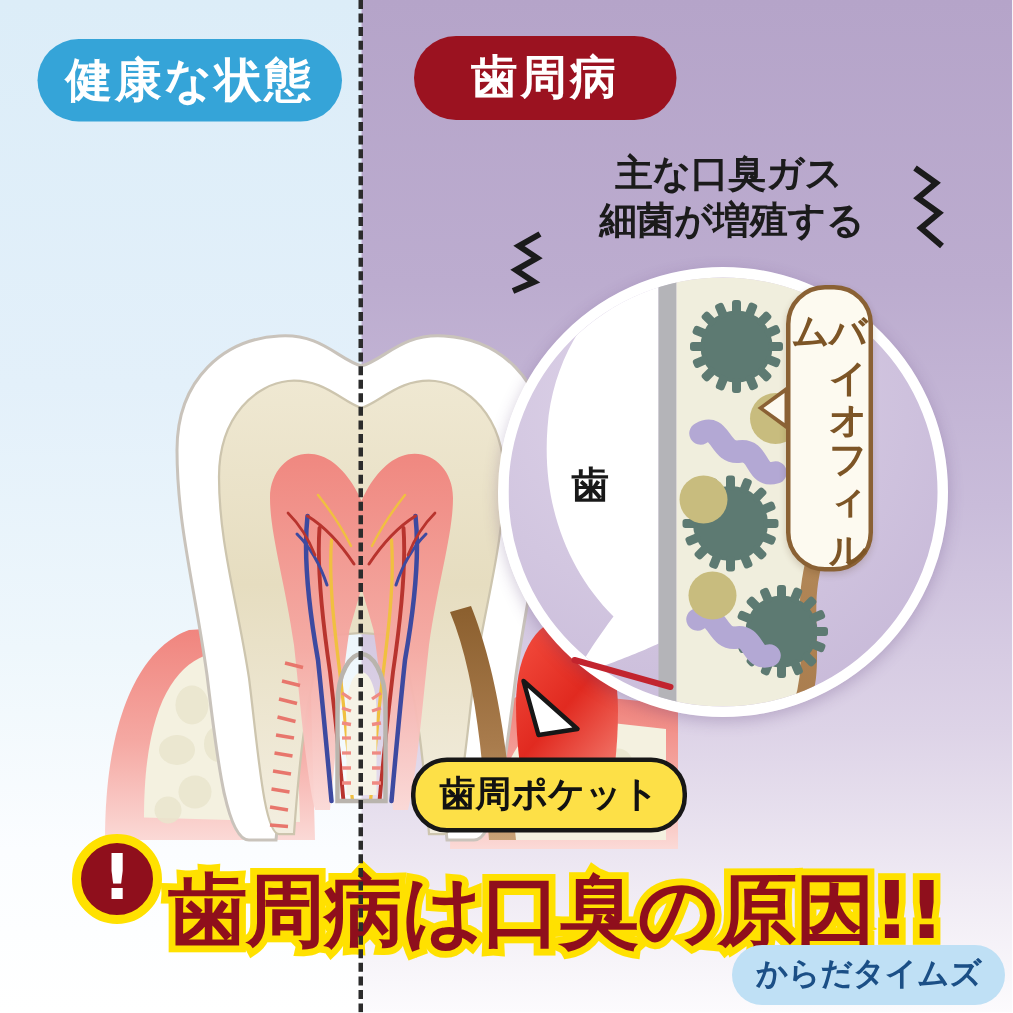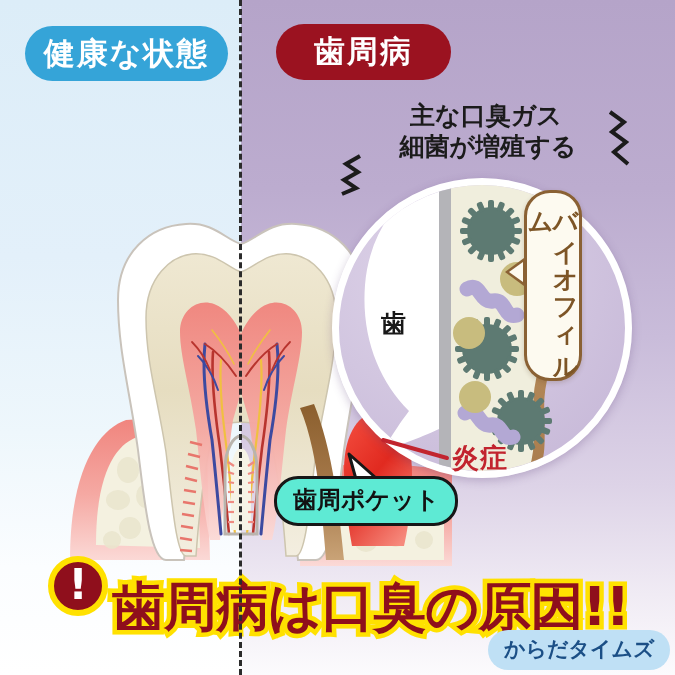--- a/index.html
+++ b/index.html
@@ -131,25 +131,25 @@
   .inflam-label{
     position:absolute;left:452px;top:440px;
     font-size:27px;font-weight:700;color:#c2242e;
     letter-spacing:1px;
     z-index:28;
   }
   .inflam-line{position:absolute;left:0;top:0;z-index:27;}
 
   
   .pocket-callout{
-    position:absolute;left:274px;top:476px;
+    position:absolute;left:274px;top:505px;
     padding:5px 16px 7px;
     border:3px solid #171717;
     border-radius:24px;
-    background:#5eead4;
+    background:#fde047;
     font-size:24px;font-weight:700;color:#121212;
     letter-spacing:0px;white-space:nowrap;
     z-index:29;
   }
   .pocket-tail{
     position:absolute;left:345px;top:452px;z-index:28;
   }
 
   
   .banner{
@@ -508,21 +508,20 @@
   </div>
 
   <div class="biofilm-arrow" style="position:absolute;left:505px;top:258px;z-index:27;"></div>
   <div class="biofilm-callout">
     <div class="biofilm-text">バイオフィルム</div>
   </div>
 
   <svg class="inflam-line" width="675" height="675" viewBox="0 0 675 675">
     <line x1="383" y1="440" x2="447" y2="458" stroke="#c2242e" stroke-width="4" stroke-linecap="round"></line>
   </svg>
-  <div class="inflam-label">炎症</div>
 
   <svg class="pocket-tail" width="60" height="45" viewBox="0 0 60 45">
     <path d="M4 2 L40 34 L14 38 Z" fill="#ffffff" stroke="#171717" stroke-width="3" stroke-linejoin="round"></path>
   </svg>
   <div class="pocket-callout">歯周ポケット</div>
 
   <div class="banner">
     <div class="excl">
       <span>!</span>
     </div>

